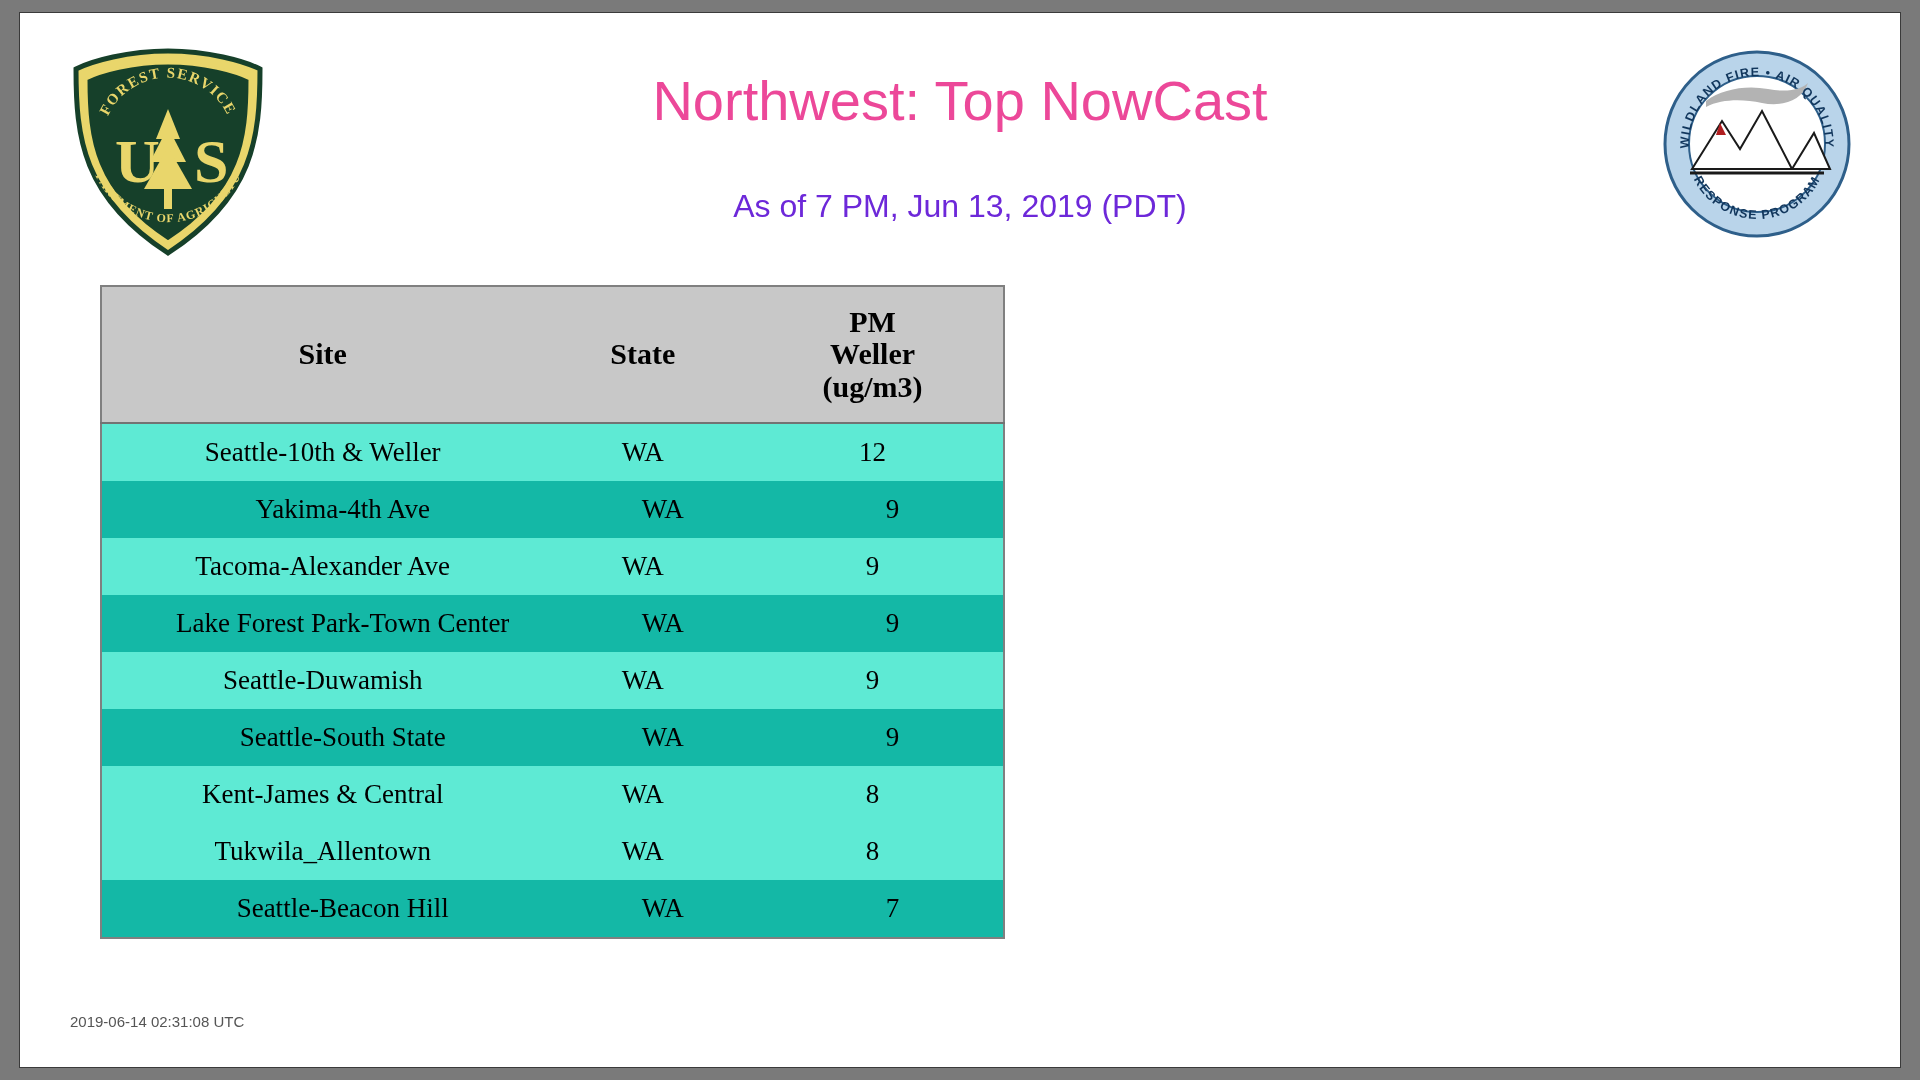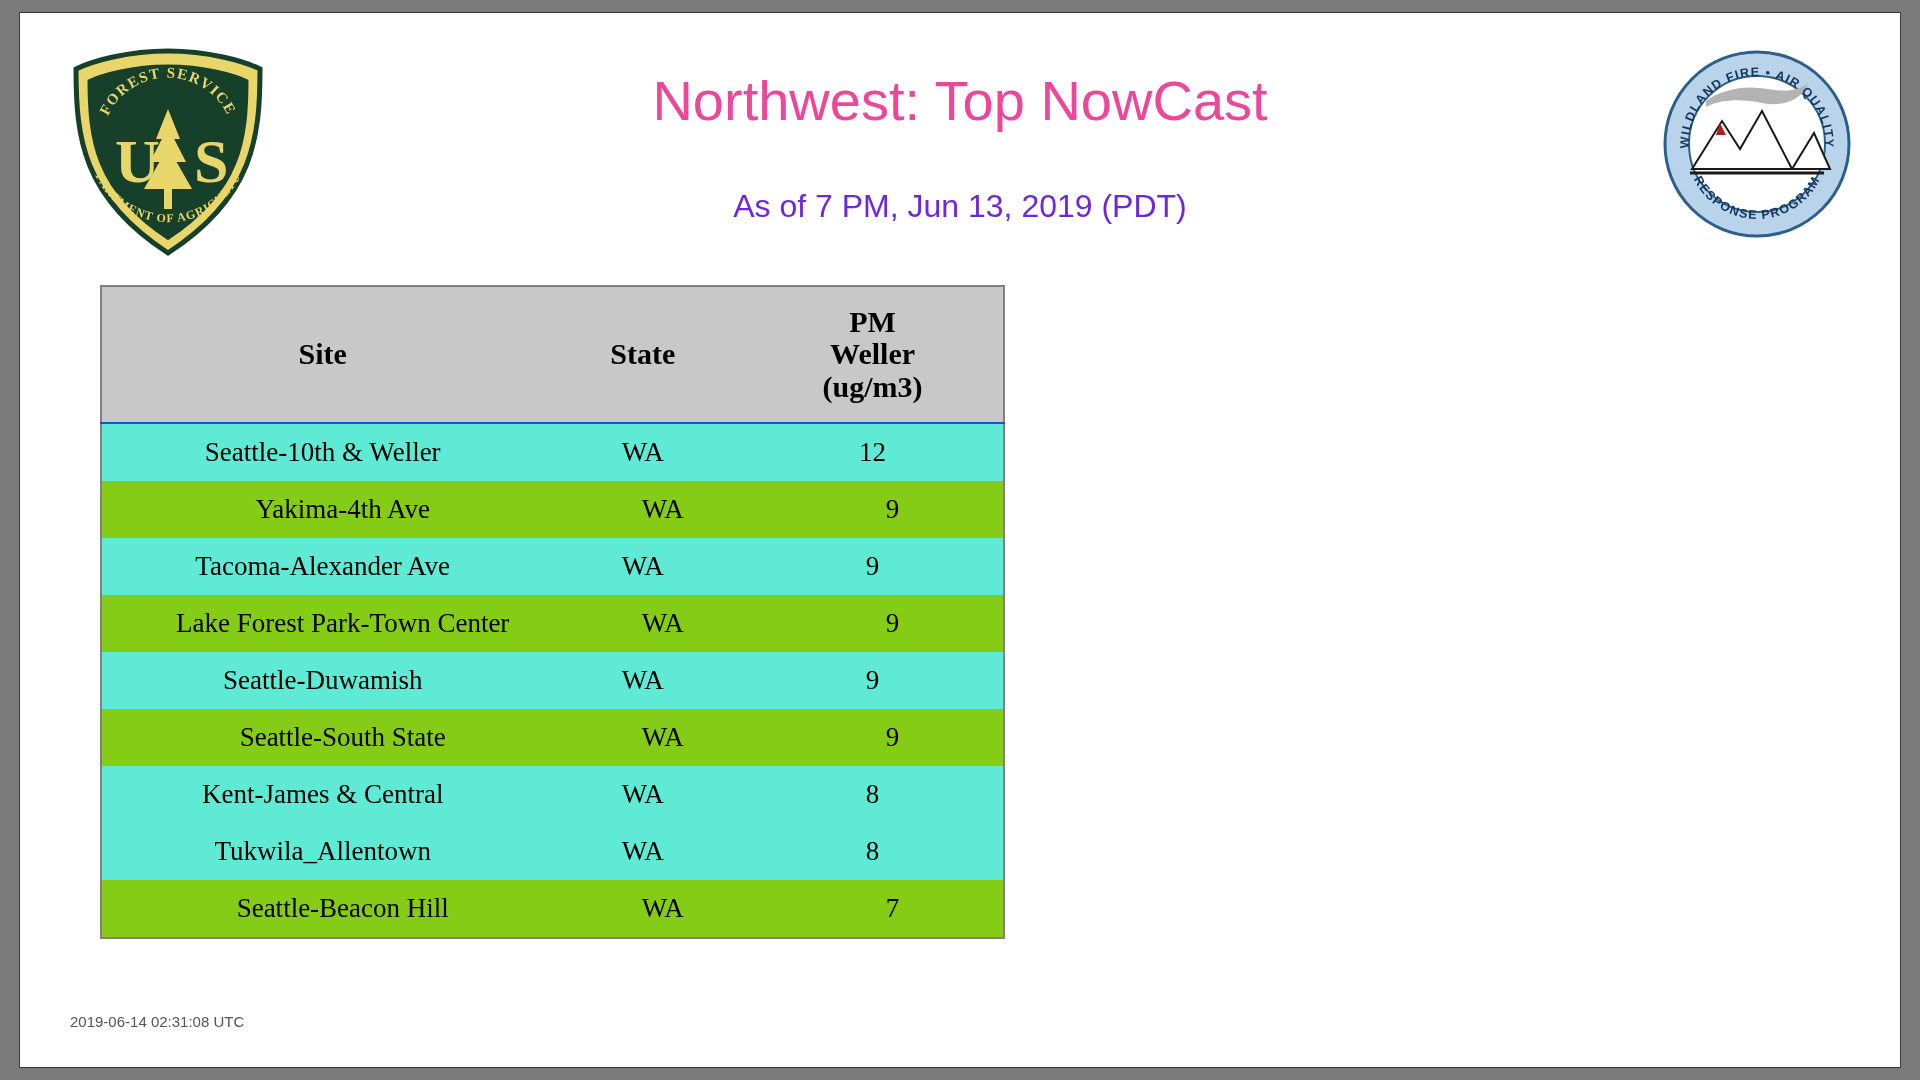--- a/index.html
+++ b/index.html
@@ -74,21 +74,21 @@
     width: 905px;
   }
   table.nowcast {
     border-collapse: collapse;
     width: 100%;
     table-layout: fixed;
     border: 2px solid #808080;
   }
   table.nowcast thead th {
     background: #c8c8c8;
-    border-bottom: 2px solid #1d4ed8;
+    border-bottom: 2px solid #737373;
     font-family: "Liberation Serif", serif;
     font-weight: bold;
     font-size: 30px;
     color: #000;
     text-align: center;
     vertical-align: middle;
     padding: 10px 4px;
     height: 115px;
     line-height: 1.08;
   }
@@ -98,21 +98,21 @@
     color: #000;
     text-align: center;
     height: 57px;
     padding: 0 4px;
     border: none;
   }
   table.nowcast tbody tr.odd td {
     background: #5eead4;
   }
   table.nowcast tbody tr.even td {
-    background: #84cc16;
+    background: #14b8a6;
     padding-left: 44px;
   }
   col.c-site { width: 49%; }
   col.c-state { width: 22%; }
   col.c-value { width: 29%; }
 
   .timestamp {
     position: absolute;
     left: 50px;
     top: 1000px;

